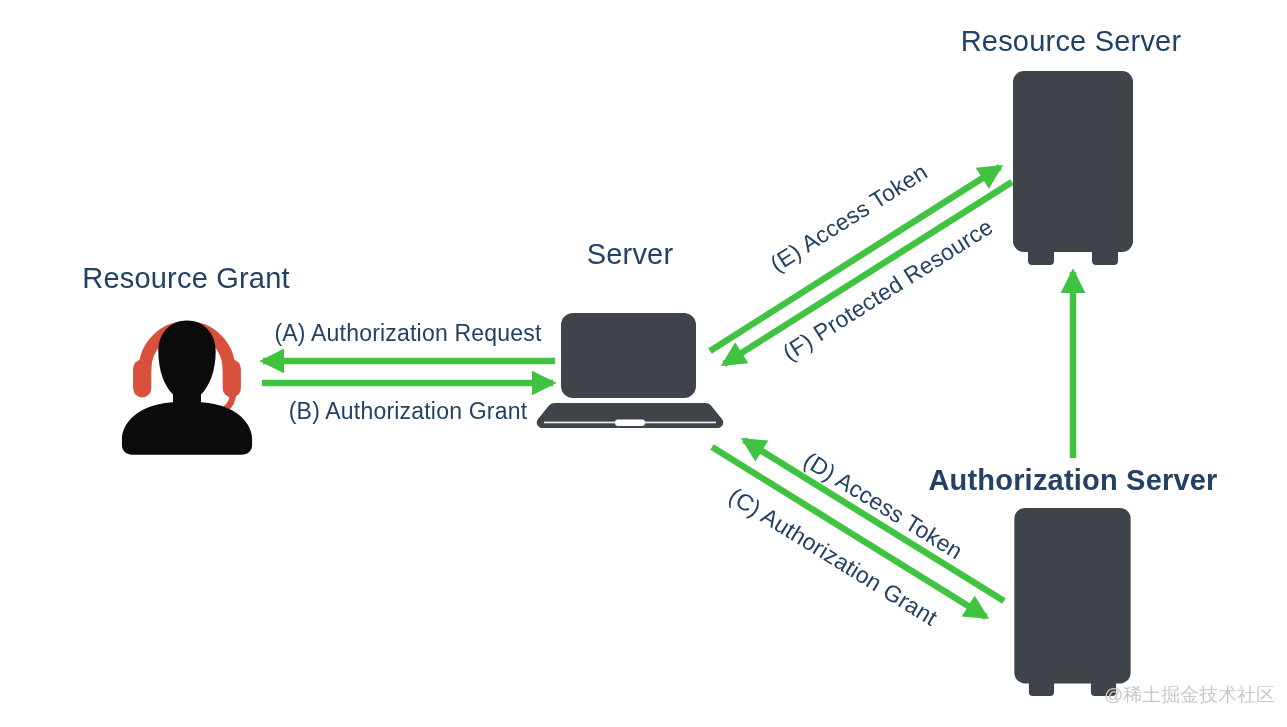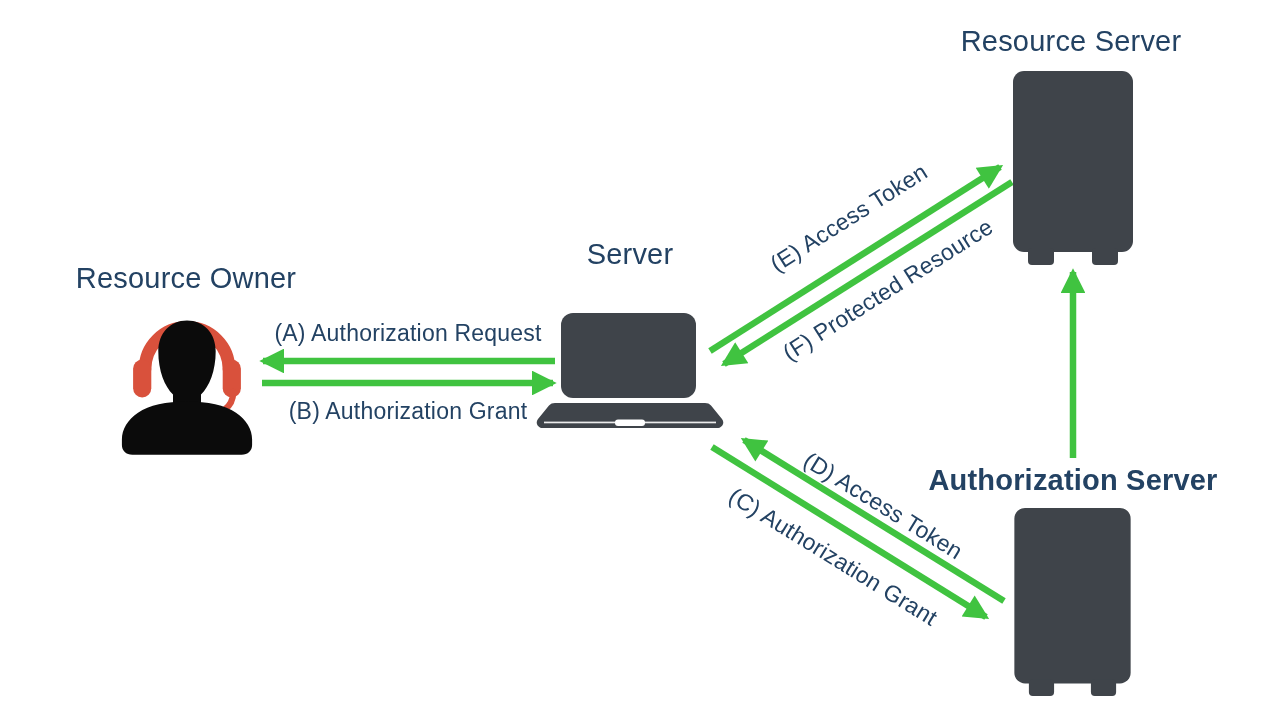--- a/index.html
+++ b/index.html
@@ -77,26 +77,27 @@
     <rect class="device" x="15" y="177" width="26" height="17" rx="4"></rect>
     <rect class="device" x="79" y="177" width="26" height="17" rx="4"></rect>
   </svg>
 
   <svg class="icon" style="left:1013px;top:508px;" width="119" height="188" viewBox="0 0 120 194" xmlns="http://www.w3.org/2000/svg">
     <rect class="device" x="0" y="0" width="120" height="181" rx="11"></rect>
     <rect class="device" x="15" y="177" width="26" height="17" rx="4"></rect>
     <rect class="device" x="79" y="177" width="26" height="17" rx="4"></rect>
   </svg>
 
-  <div class="entity-label" style="left:186px;top:278px;">Resource Owner</div>
+  <div class="entity-label" style="left:186px;top:278px;">Resource Grant</div>
   <div class="entity-label" style="left:630px;top:254px;">Server</div>
   <div class="entity-label" style="left:1071px;top:41px;">Resource Server</div>
   <div class="entity-label" style="left:1073px;top:480px;font-weight:bold;">Authorization Server</div>
 
   <div class="flow-label" style="left:408px;top:411px;transform:translate(-50%,-50%);">(B) Authorization Grant</div>
   <div class="flow-label" style="left:408px;top:333px;transform:translate(-50%,-50%);">(A) Authorization Request</div>
   <div class="flow-label" style="left:849px;top:218px;transform:translate(-50%,-50%) rotate(-32.4deg);">(E) Access Token</div>
   <div class="flow-label" style="left:888px;top:290px;transform:translate(-50%,-50%) rotate(-32.4deg);">(F) Protected Resource</div>
   <div class="flow-label" style="left:883px;top:506px;transform:translate(-50%,-50%) rotate(31.7deg);">(D) Access Token</div>
   <div class="flow-label" style="left:833px;top:557px;transform:translate(-50%,-50%) rotate(31.7deg);">(C) Authorization Grant</div>
 
+  <div class="watermark">@稀土掘金技术社区</div>
 
 </div>
 
 </body></html>

